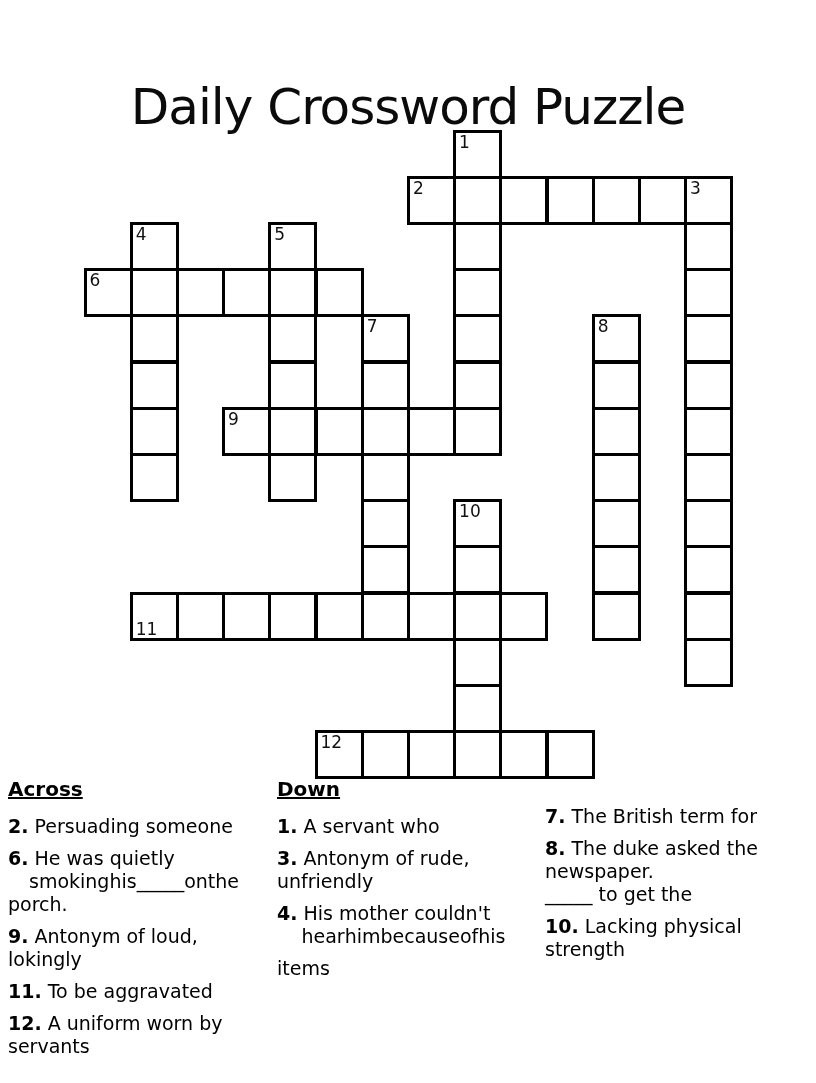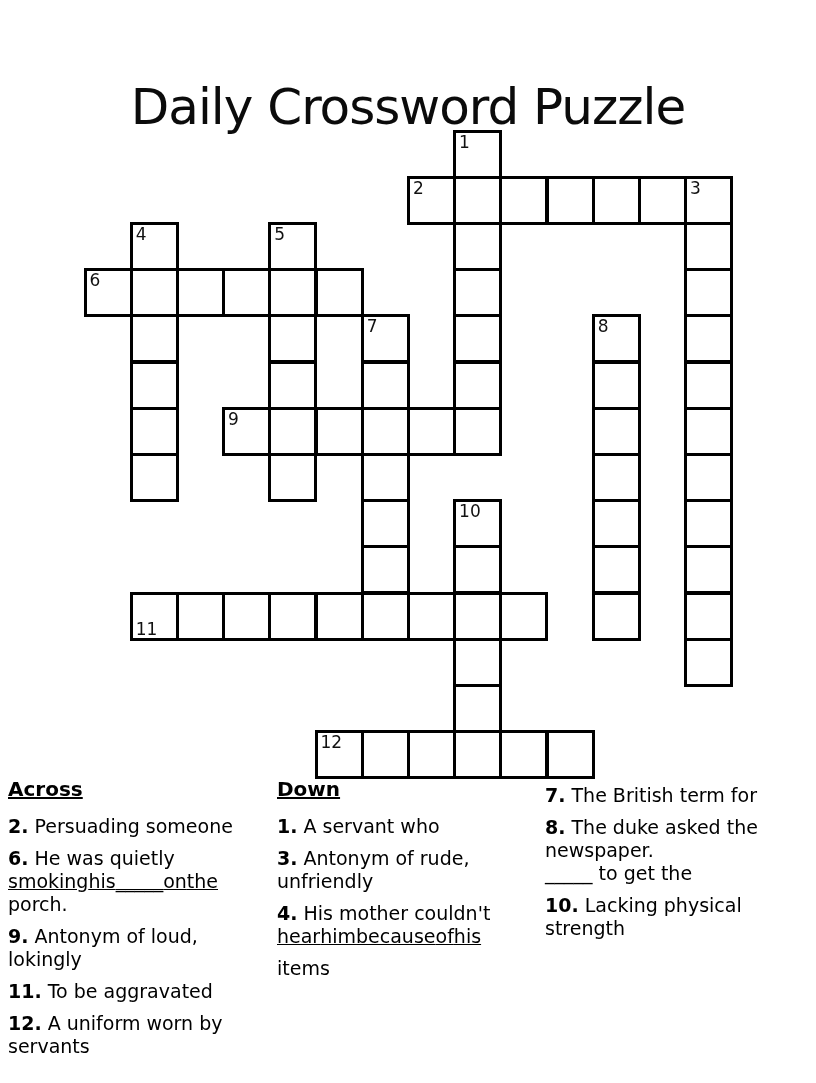--- a/index.html
+++ b/index.html
@@ -20,29 +20,29 @@
     border:3px solid #000;background:transparent;
   }
   .cellnum{
     position:absolute;font-size:17px;line-height:17px;
     font-weight:400;color:#111;
   }
   #clues{position:absolute;left:0;top:0;width:816px;}
   .cluecol{position:absolute;top:778px;font-size:19px;line-height:23px;}
   .col-0{left:8px;width:252px;}
   .col-1{left:277px;width:253px;}
-  .col-2{left:545px;width:248px;top:784px;}
+  .col-2{left:545px;width:248px;top:805px;}
   .clue-header{
     font-weight:bold;font-size:20px;line-height:23px;
     text-decoration:underline;margin-bottom:14px;
   }
   .clue{margin-bottom:9px;}
   .clue b{font-weight:bold;}
   .line{text-align:left;}
-  .line.stretch{display:flex;justify-content:flex-start;text-decoration:underline;}
+  .line.stretch{display:flex;justify-content:center;}
 </style>
 </head>
 <body>
 
 <div class="page">
   <h1 class="title">Daily Crossword Puzzle</h1>
   <div id="grid">
       <div class="cell" style="left: 453.1px; top: 129.5px; width: 49.2px; height: 49.2px; border-color: rgb(0, 0, 0);"></div>
       <div class="cell" style="left: 453.1px; top: 175.7px; width: 49.2px; height: 49.2px; border-color: rgb(0, 0, 0);"></div>
       <div class="cell" style="left: 453.1px; top: 221.9px; width: 49.2px; height: 49.2px; border-color: rgb(0, 0, 0);"></div>

